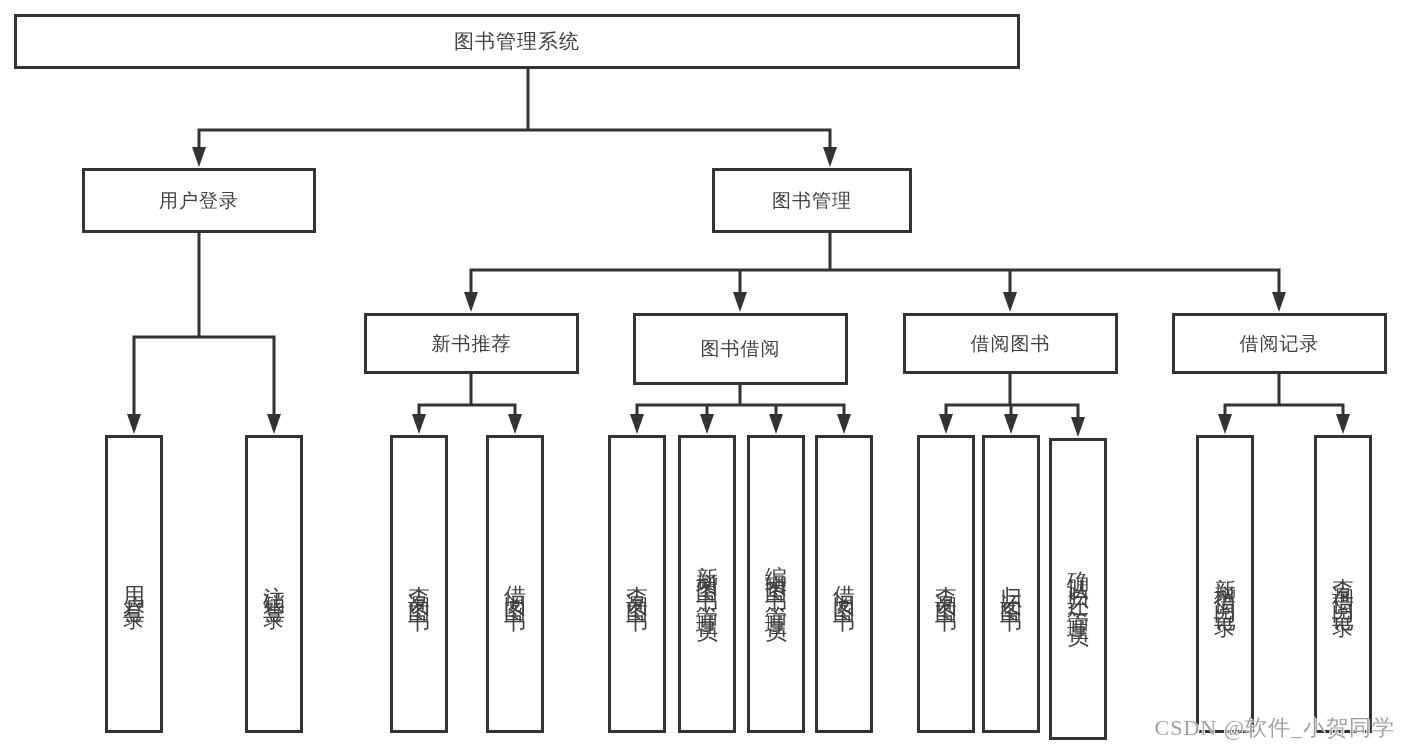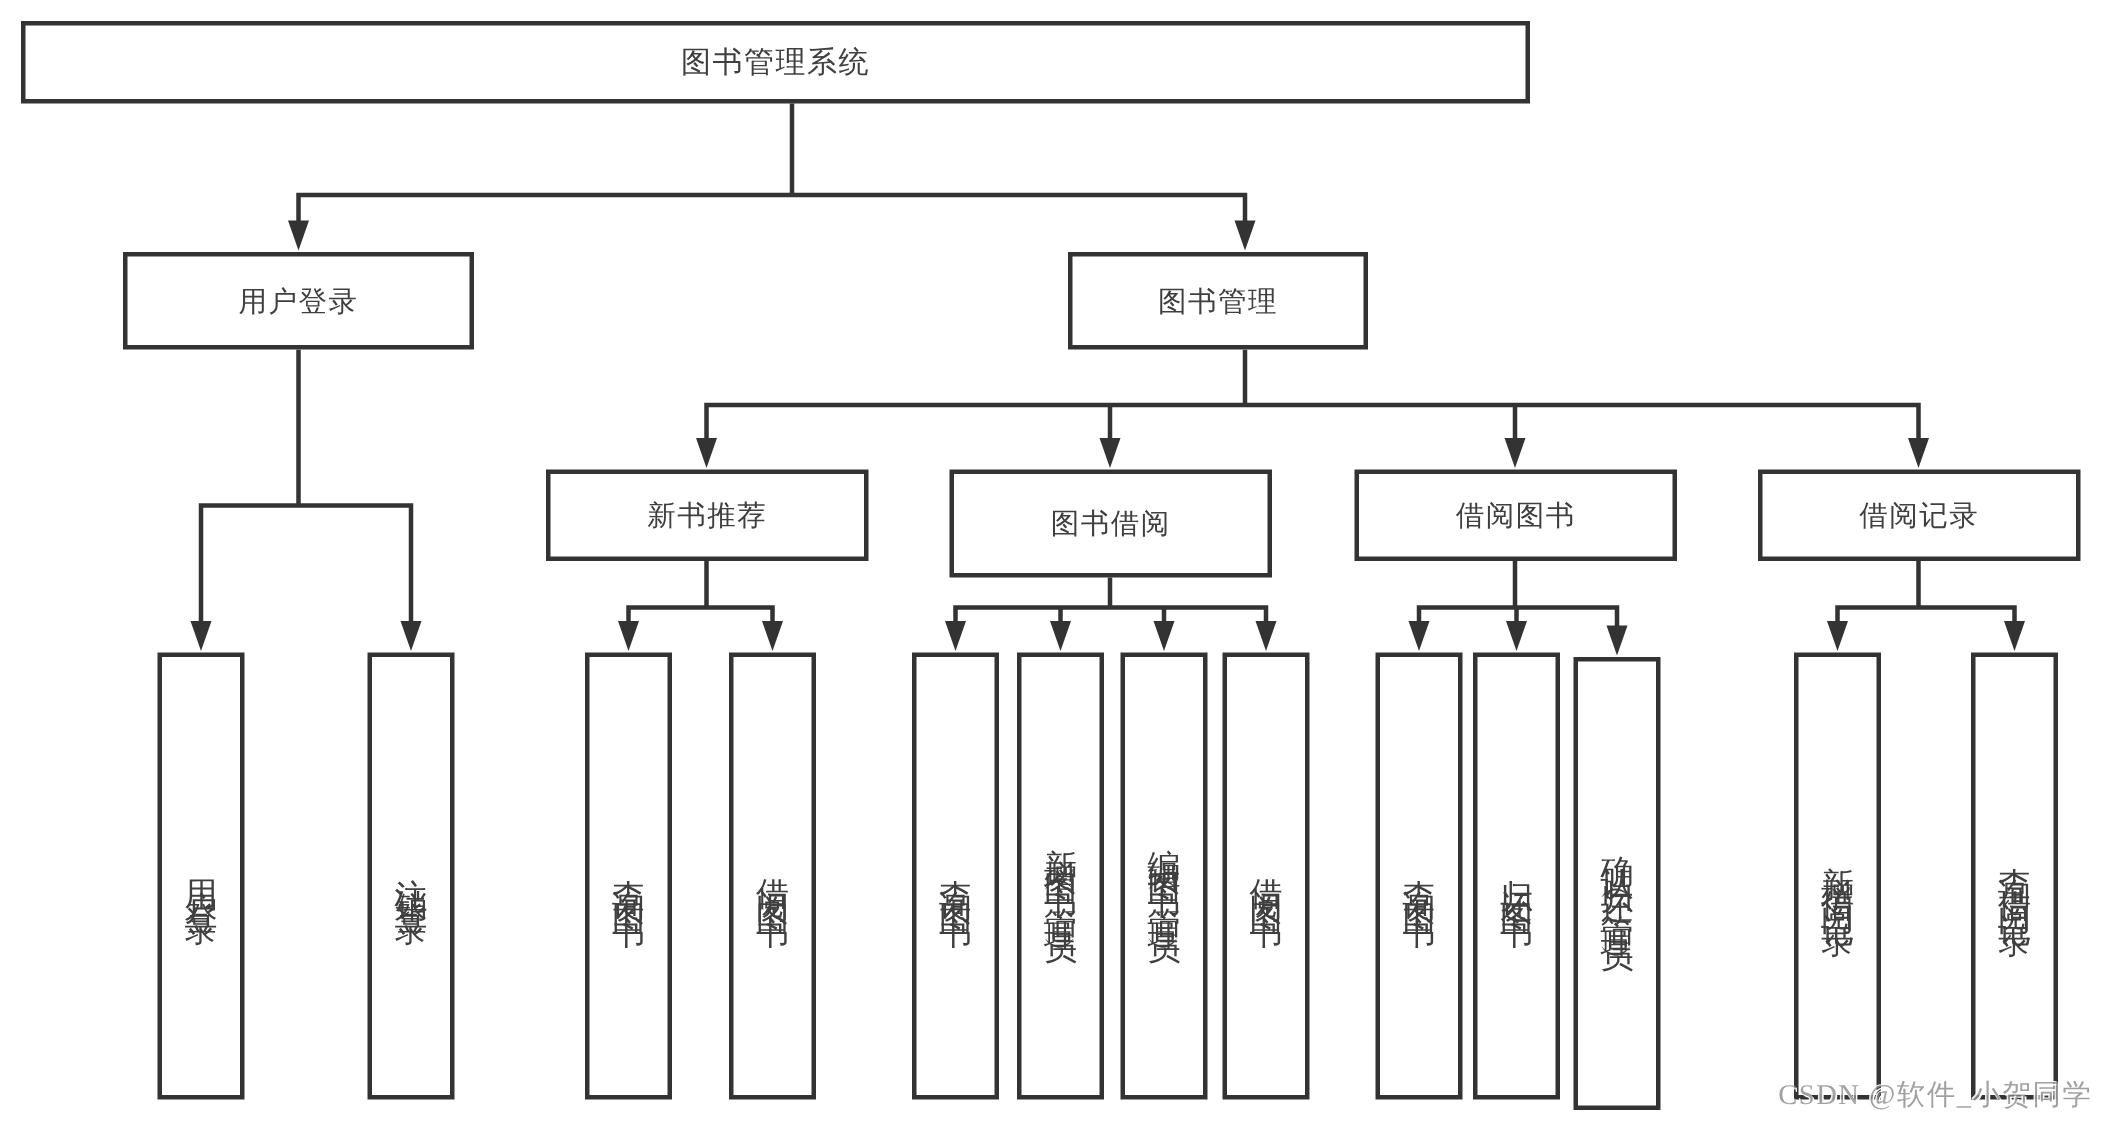--- a/index.html
+++ b/index.html
@@ -30,21 +30,21 @@
     text-orientation: mixed;
     font-size: 22px;
     letter-spacing: 8px;
     line-height: 1;
     white-space: nowrap;
   }
   .watermark {
     position: absolute;
     right: 10px;
     bottom: 4px;
-    font-size: 19px;
+    font-size: 22px;
     letter-spacing: 1px;
     color: rgba(145,145,145,0.85);
     text-shadow: 1px 1px 0 #ffffff, -1px -1px 0 rgba(255,255,255,0.9);
     pointer-events: none;
   }
 </style>
 </head>
 <body>
 
 <div class="stage">

